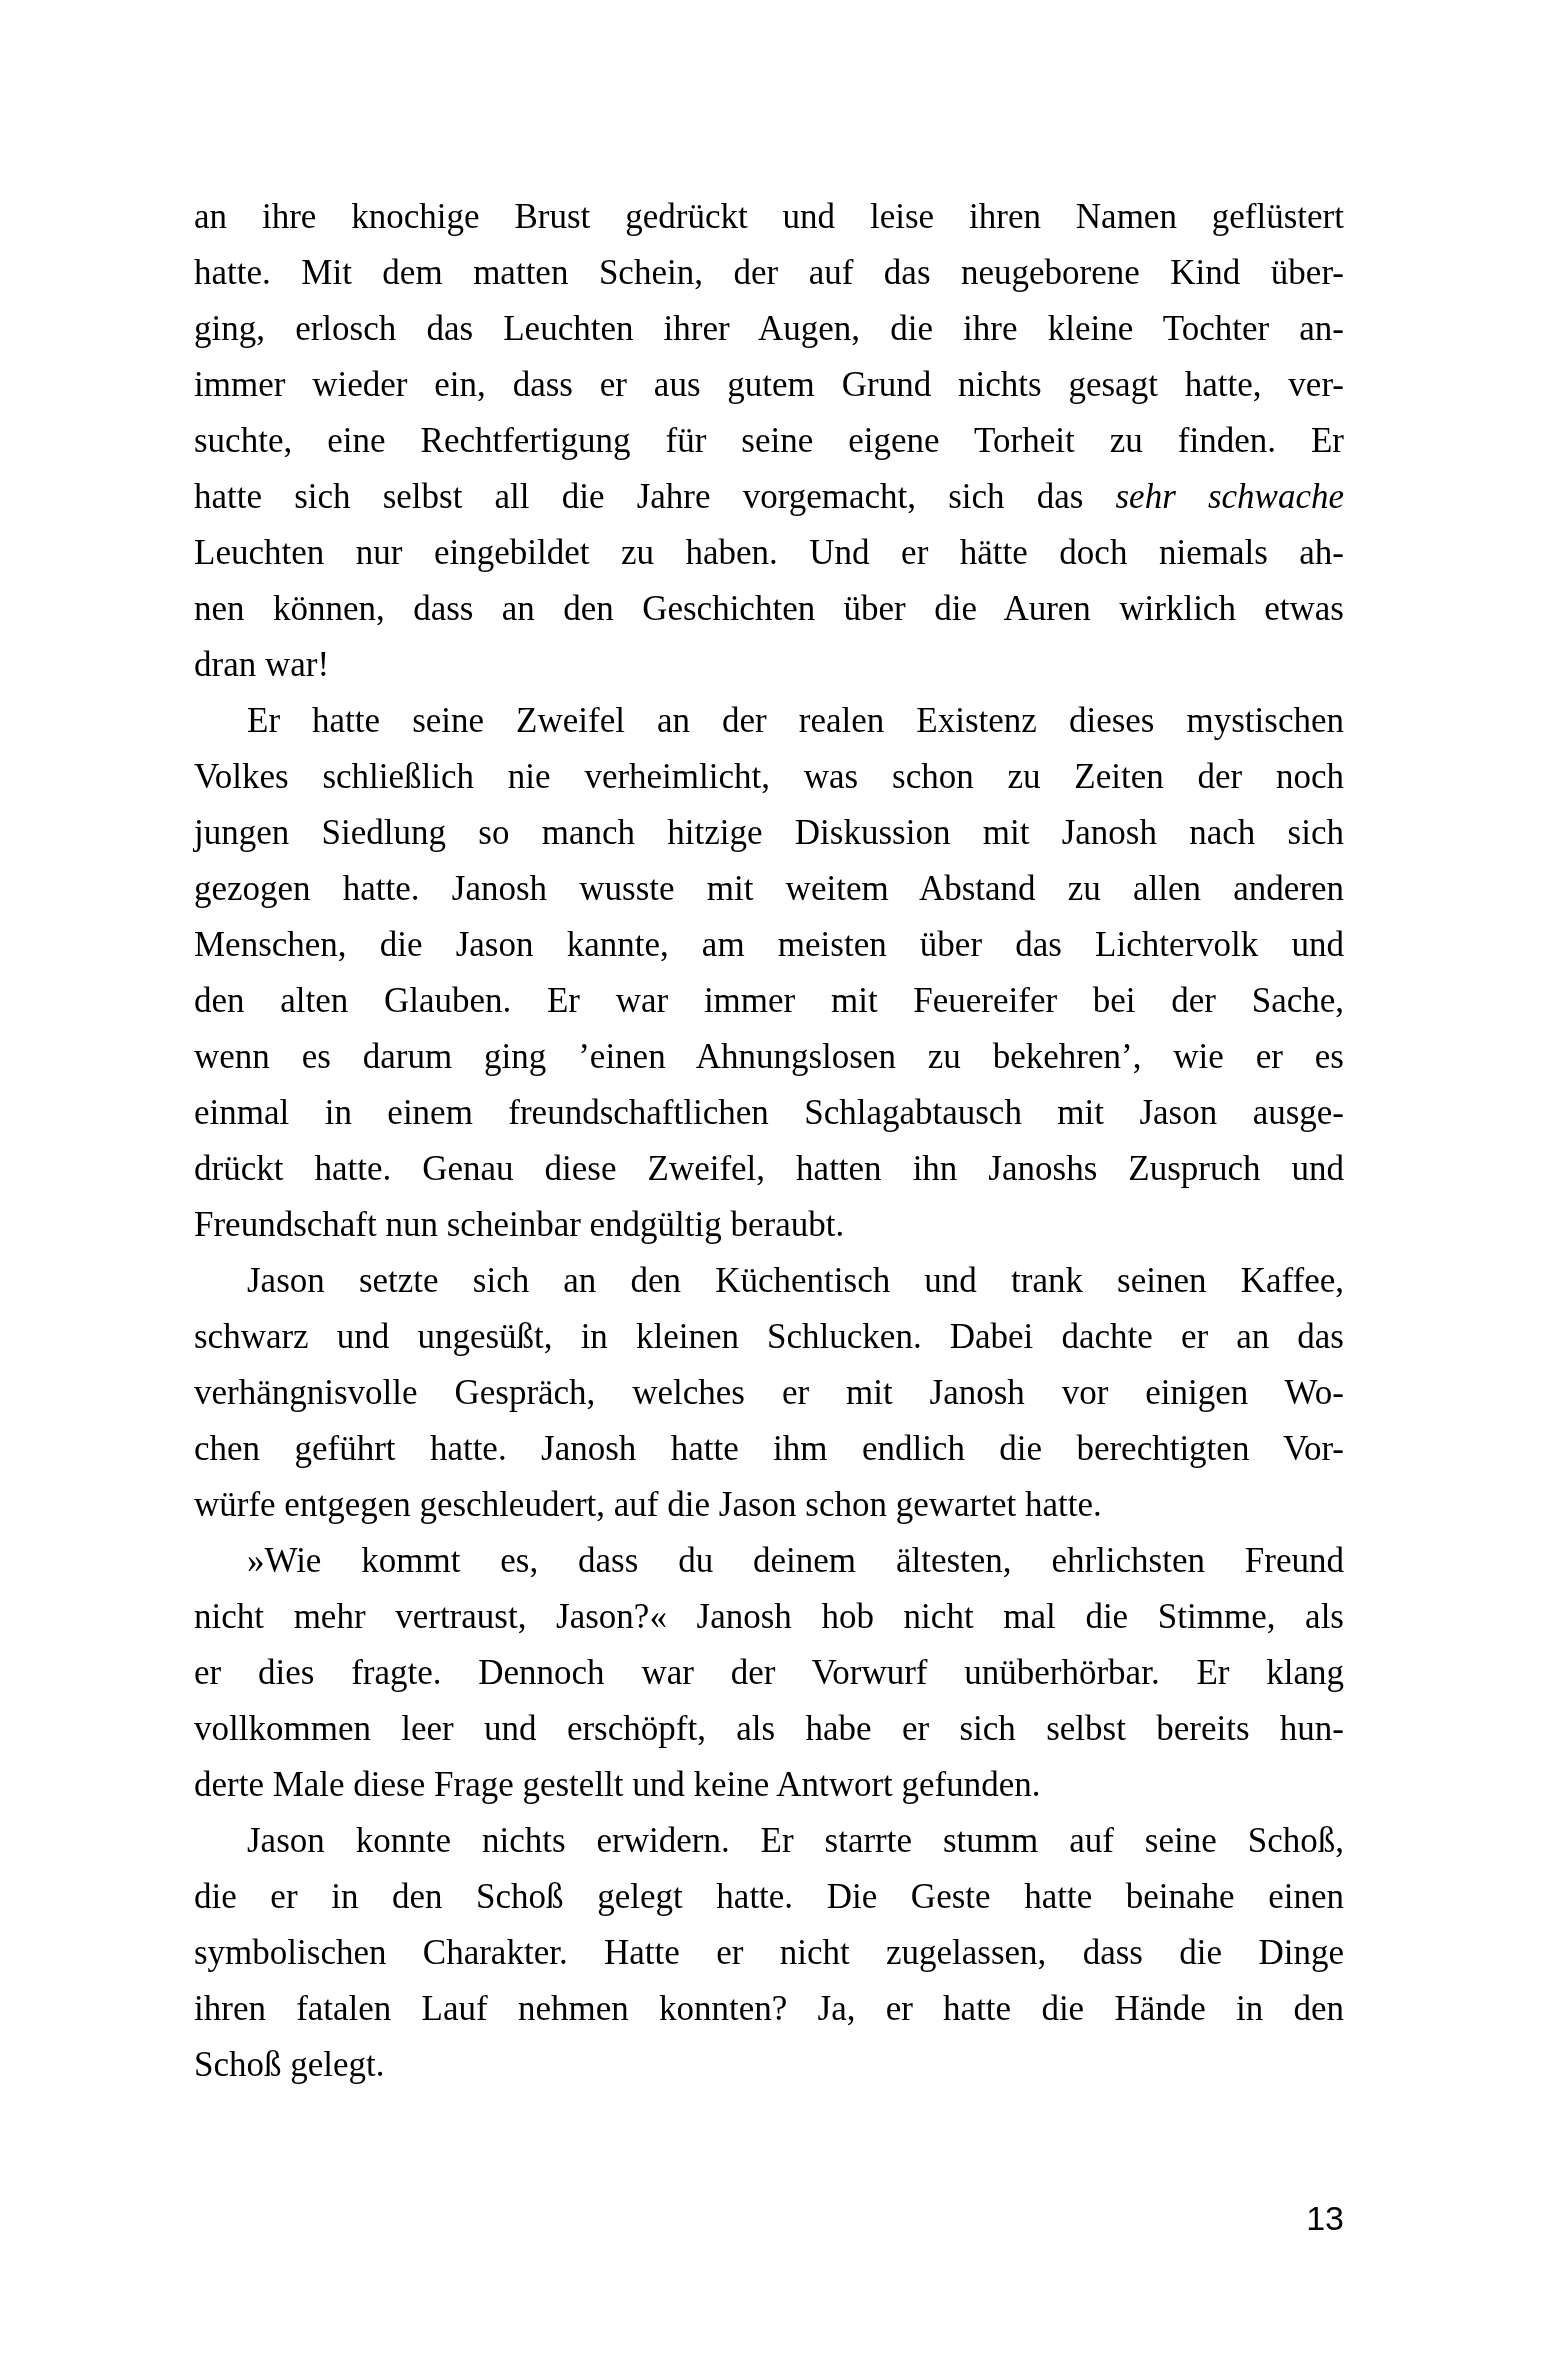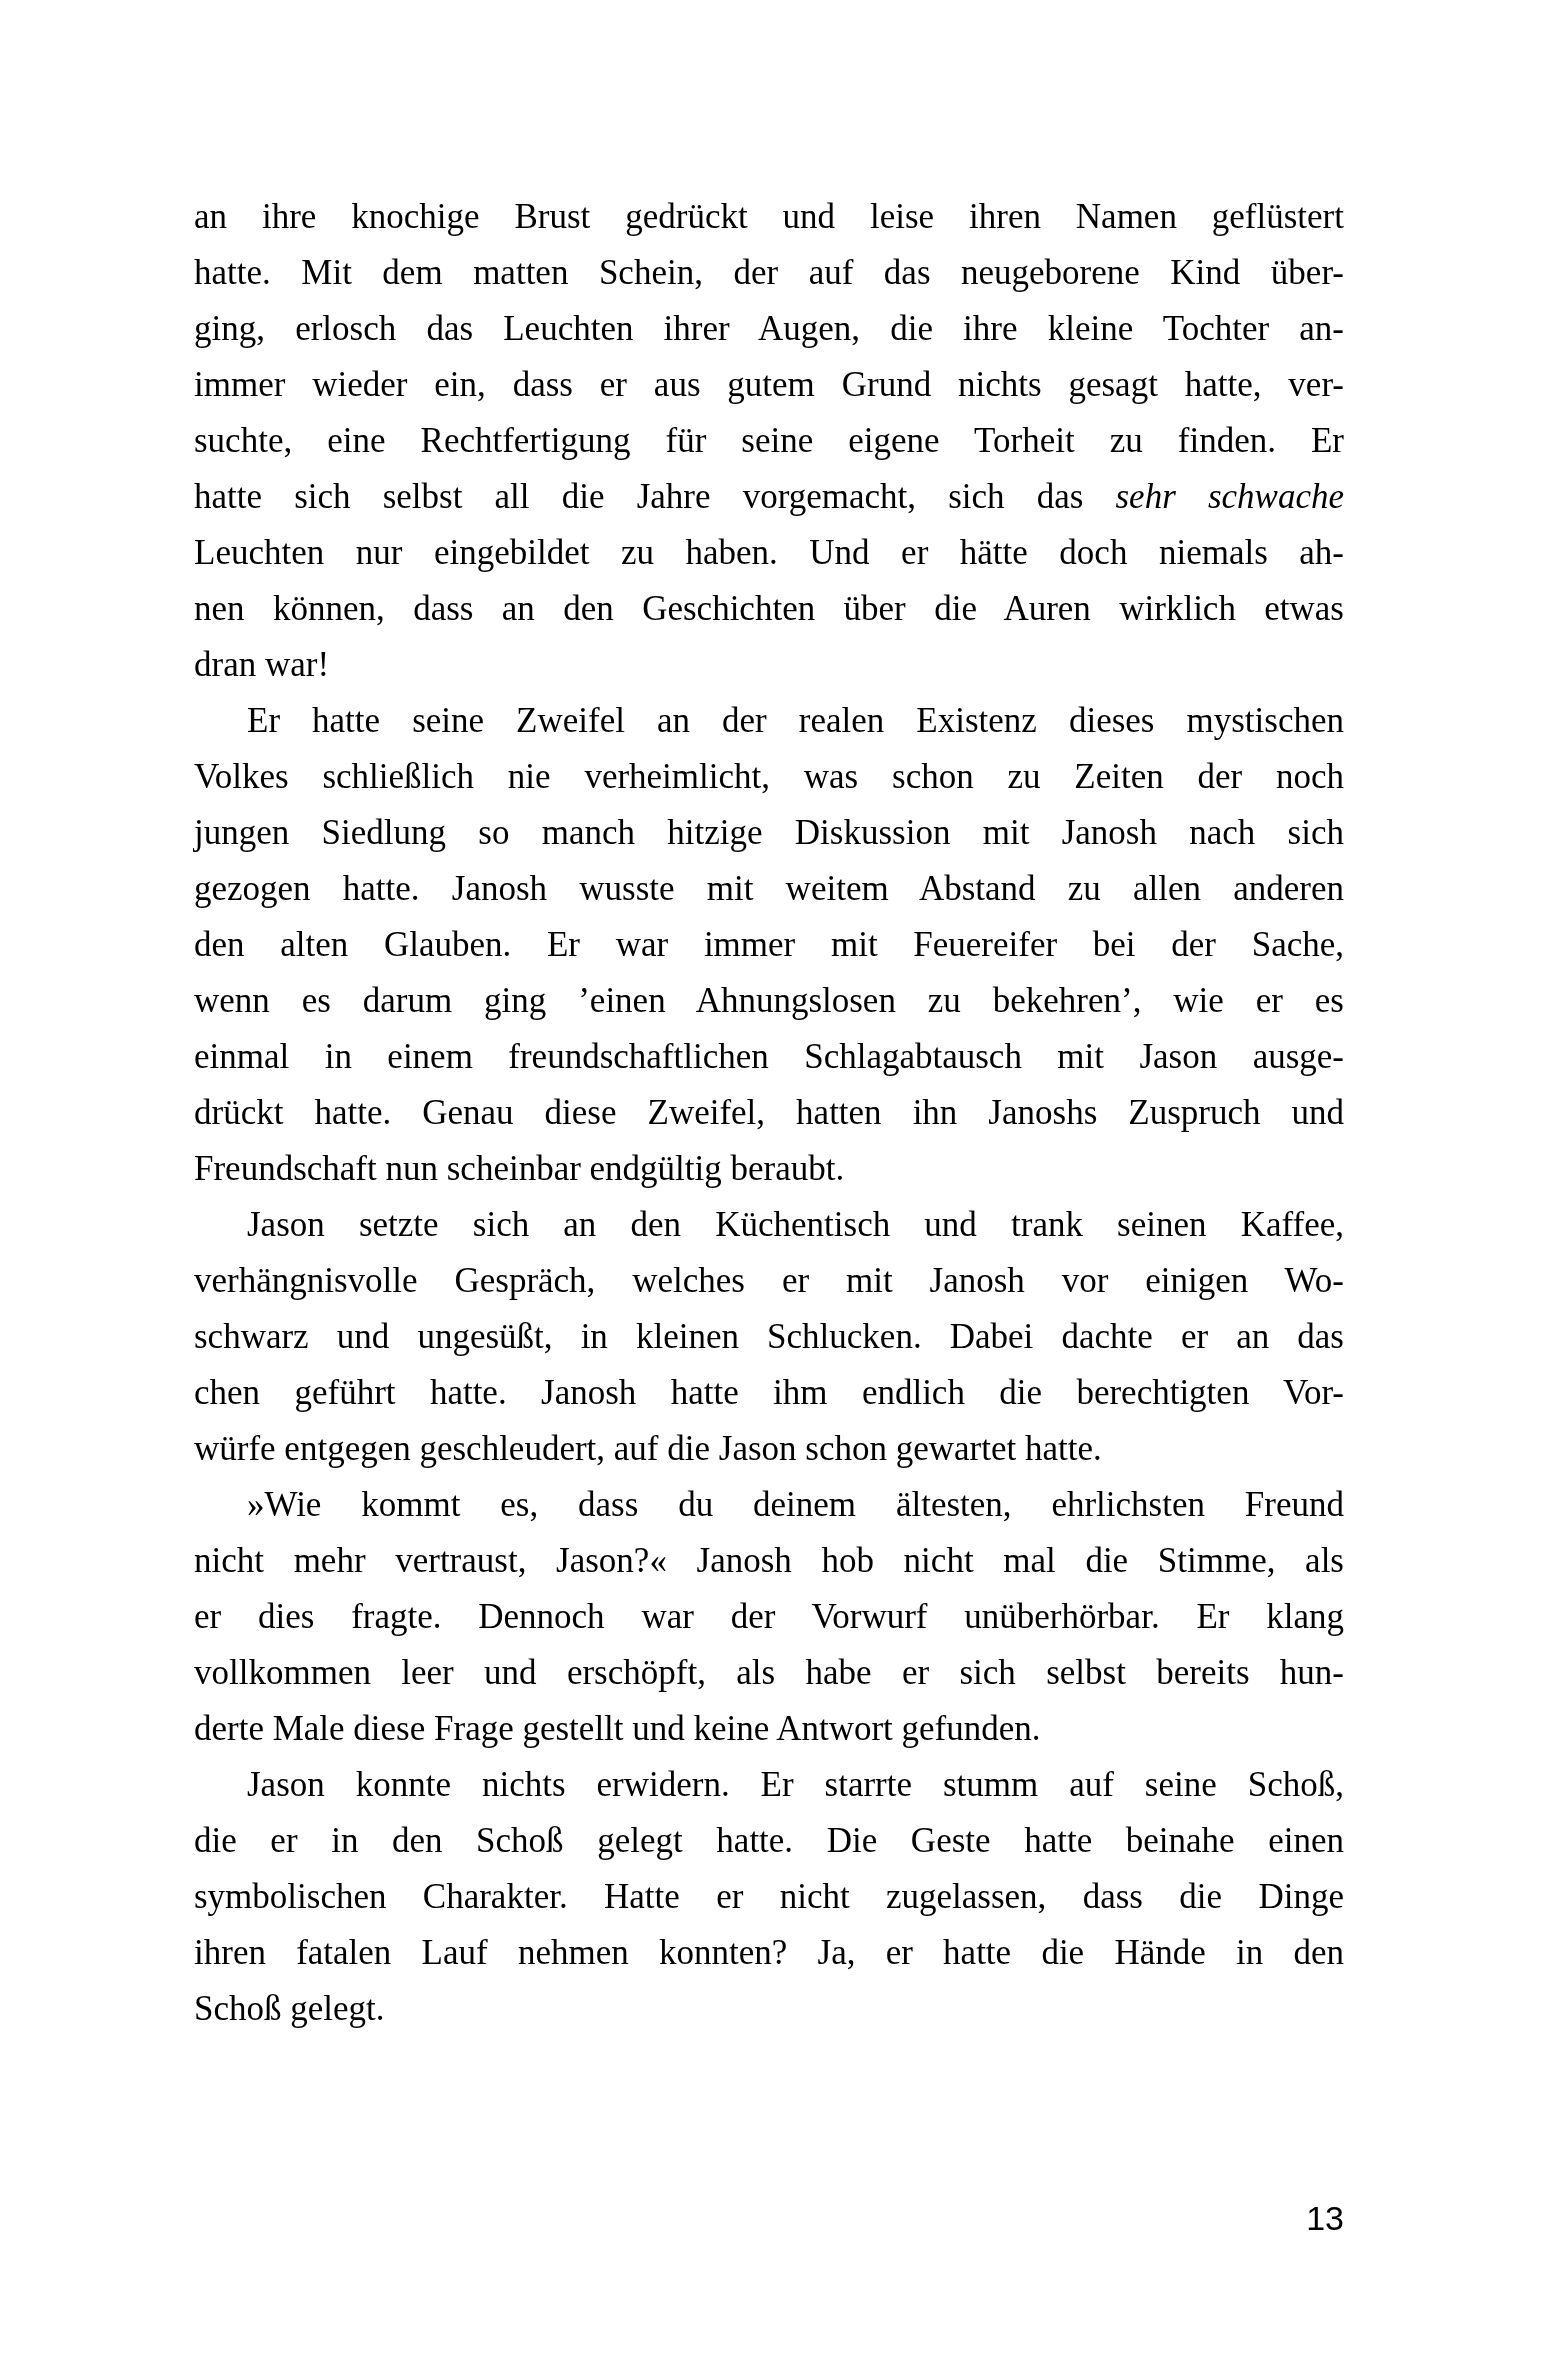--- a/index.html
+++ b/index.html
@@ -73,30 +73,31 @@
         <div class="line"><span>hatte sich selbst all die Jahre vorgemacht, sich das </span><span class="italic">sehr schwache</span></div>
         <div class="line"><span>Leuchten nur eingebildet zu haben. Und er hätte doch niemals ah-</span></div>
         <div class="line"><span>nen können, dass an den Geschichten über die Auren wirklich etwas</span></div>
         <div class="line last"><span>dran war!</span></div>
       </div>
       <div class="paragraph">
         <div class="line indent"><span>Er hatte seine Zweifel an der realen Existenz dieses mystischen</span></div>
         <div class="line"><span>Volkes schließlich nie verheimlicht, was schon zu Zeiten der noch</span></div>
         <div class="line"><span>jungen Siedlung so manch hitzige Diskussion mit Janosh nach sich</span></div>
         <div class="line"><span>gezogen hatte. Janosh wusste mit weitem Abstand zu allen anderen</span></div>
+        <div class="line"><span>Menschen, die Jason kannte, am meisten über das Lichtervolk und</span></div>
         <div class="line"><span>den alten Glauben. Er war immer mit Feuereifer bei der Sache,</span></div>
         <div class="line"><span>wenn es darum ging ’einen Ahnungslosen zu bekehren’, wie er es</span></div>
         <div class="line"><span>einmal in einem freundschaftlichen Schlagabtausch mit Jason ausge-</span></div>
         <div class="line"><span>drückt hatte. Genau diese Zweifel, hatten ihn Janoshs Zuspruch und</span></div>
         <div class="line last"><span>Freundschaft nun scheinbar endgültig beraubt.</span></div>
       </div>
       <div class="paragraph">
         <div class="line indent"><span>Jason setzte sich an den Küchentisch und trank seinen Kaffee,</span></div>
+        <div class="line"><span>schwarz und ungesüßt, in kleinen Schlucken. Dabei dachte er an das</span></div>
         <div class="line"><span>verhängnisvolle Gespräch, welches er mit Janosh vor einigen Wo-</span></div>
-        <div class="line"><span>schwarz und ungesüßt, in kleinen Schlucken. Dabei dachte er an das</span></div>
         <div class="line"><span>chen geführt hatte. Janosh hatte ihm endlich die berechtigten Vor-</span></div>
         <div class="line last"><span>würfe entgegen geschleudert, auf die Jason schon gewartet hatte.</span></div>
       </div>
       <div class="paragraph">
         <div class="line indent"><span>»Wie kommt es, dass du deinem ältesten, ehrlichsten Freund</span></div>
         <div class="line"><span>nicht mehr vertraust, Jason?« Janosh hob nicht mal die Stimme, als</span></div>
         <div class="line"><span>er dies fragte. Dennoch war der Vorwurf unüberhörbar. Er klang</span></div>
         <div class="line"><span>vollkommen leer und erschöpft, als habe er sich selbst bereits hun-</span></div>
         <div class="line last"><span>derte Male diese Frage gestellt und keine Antwort gefunden.</span></div>
       </div>

